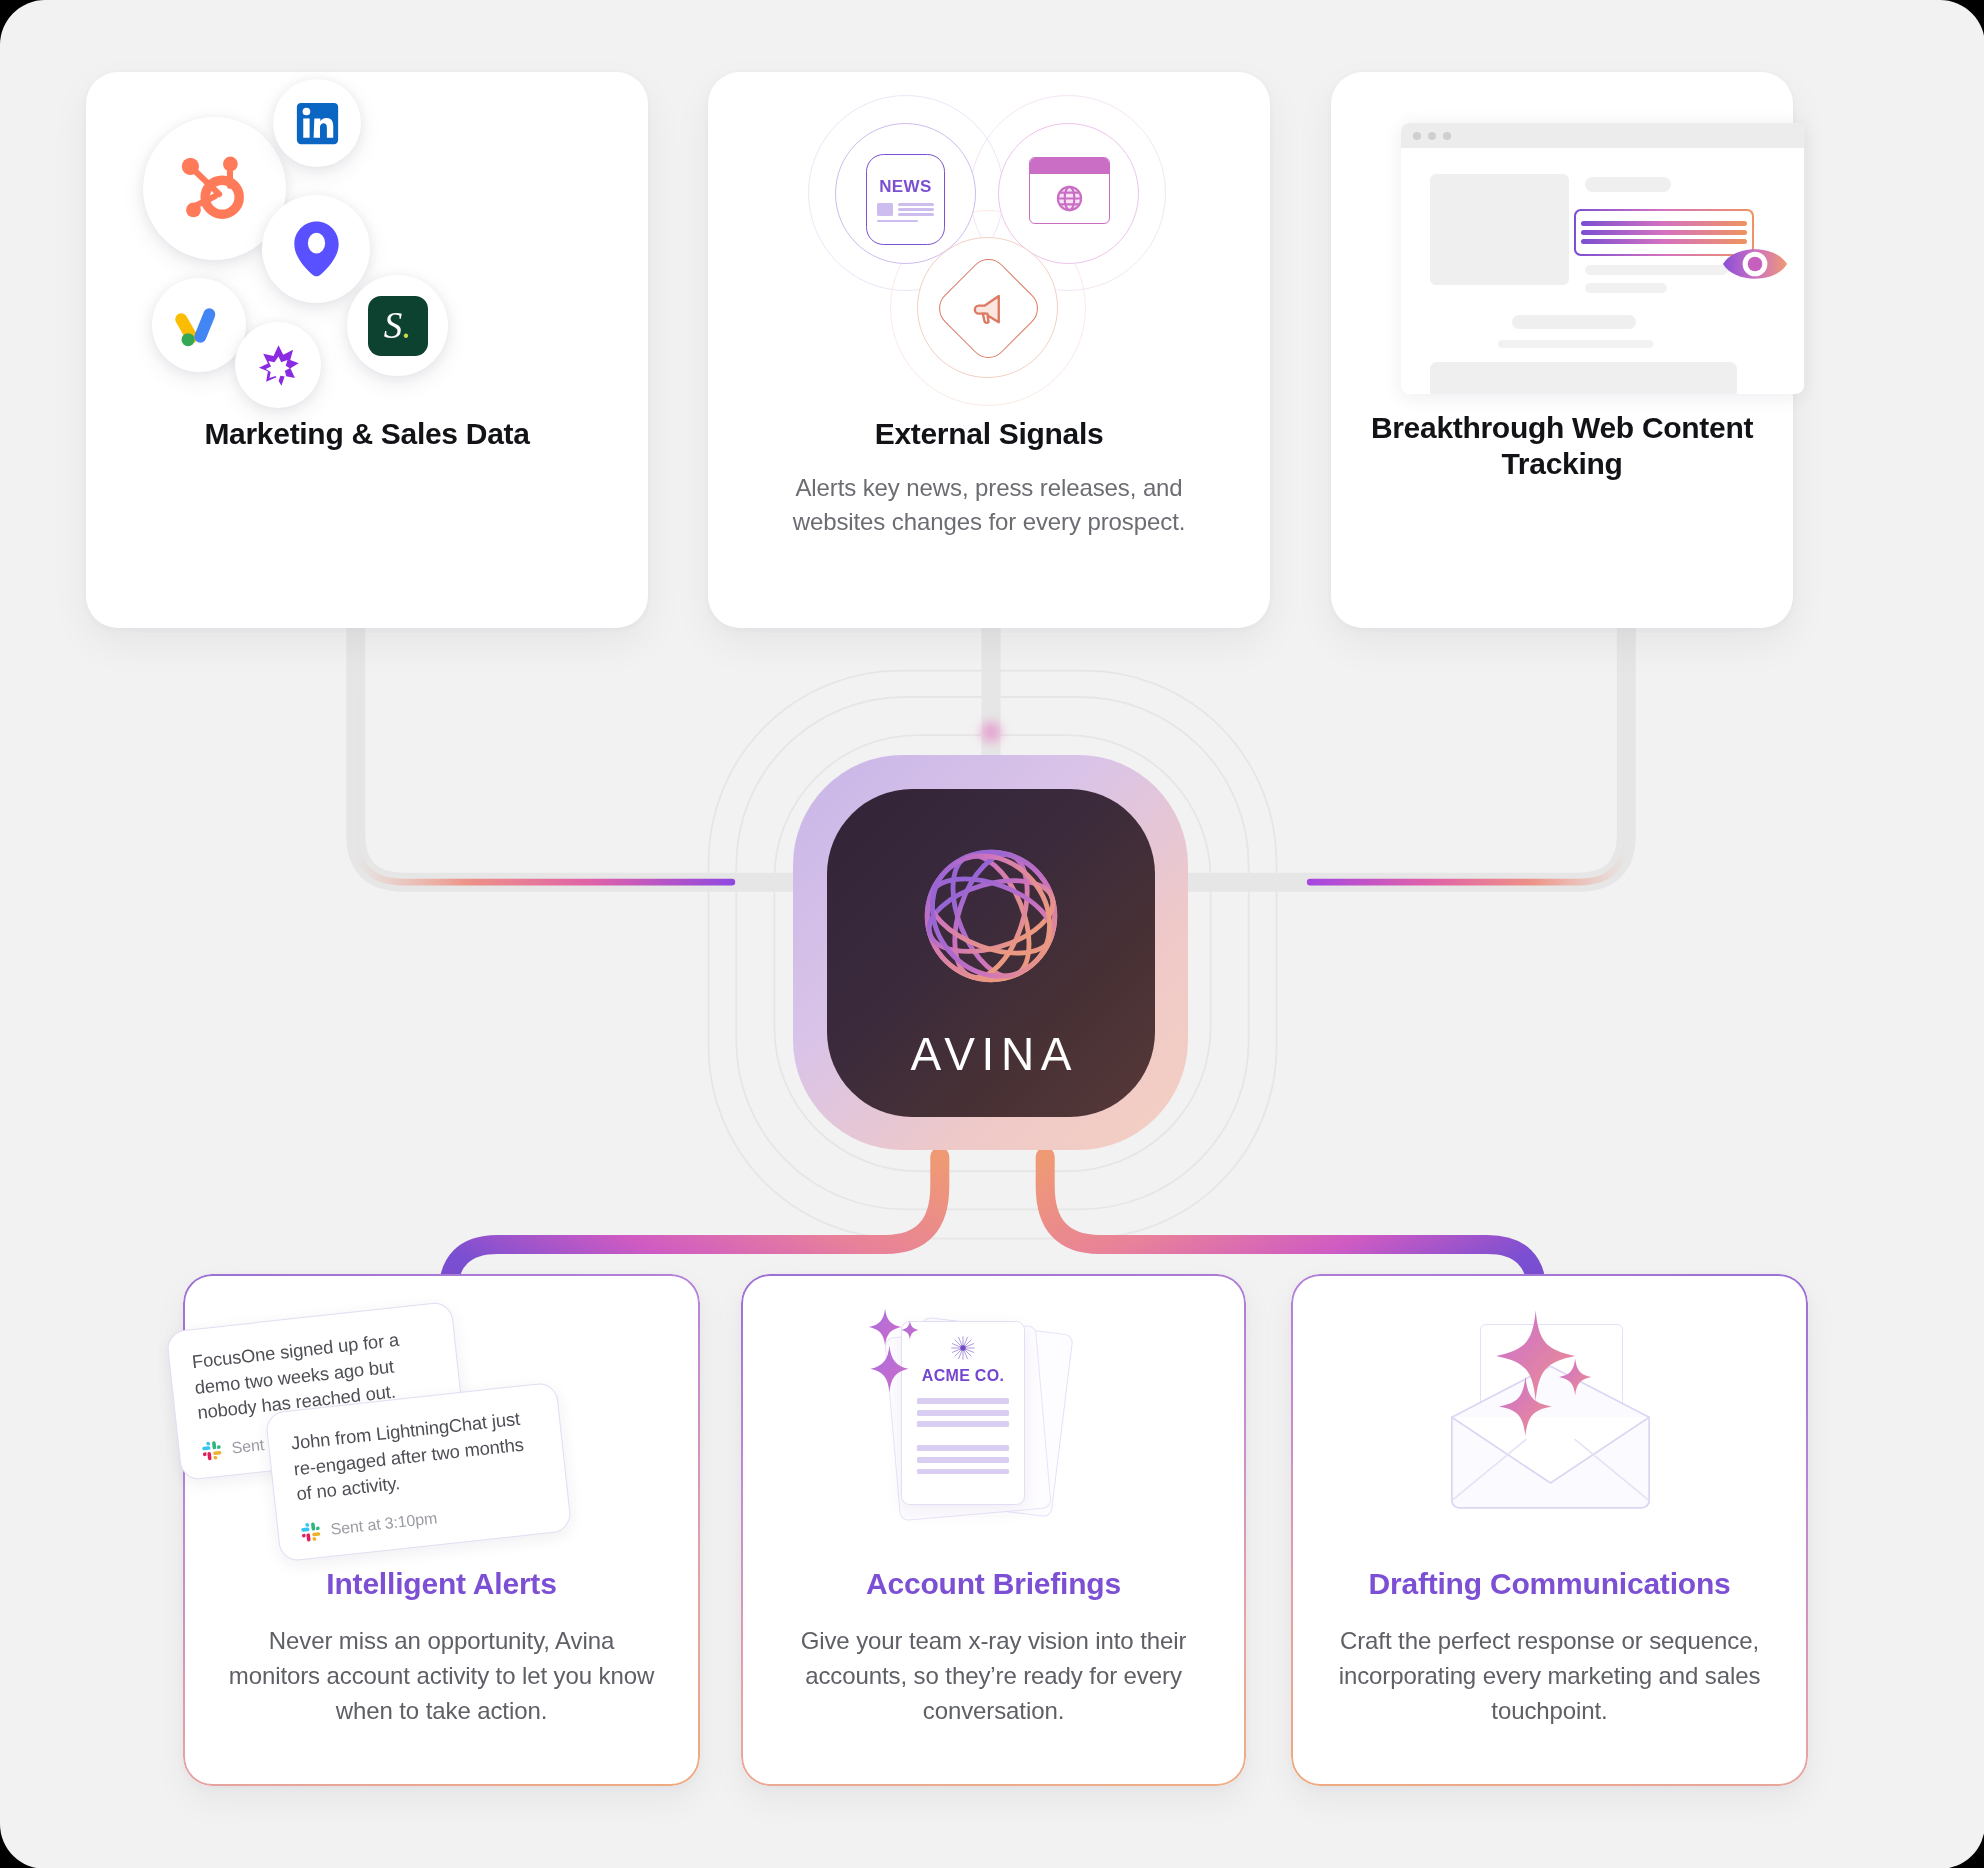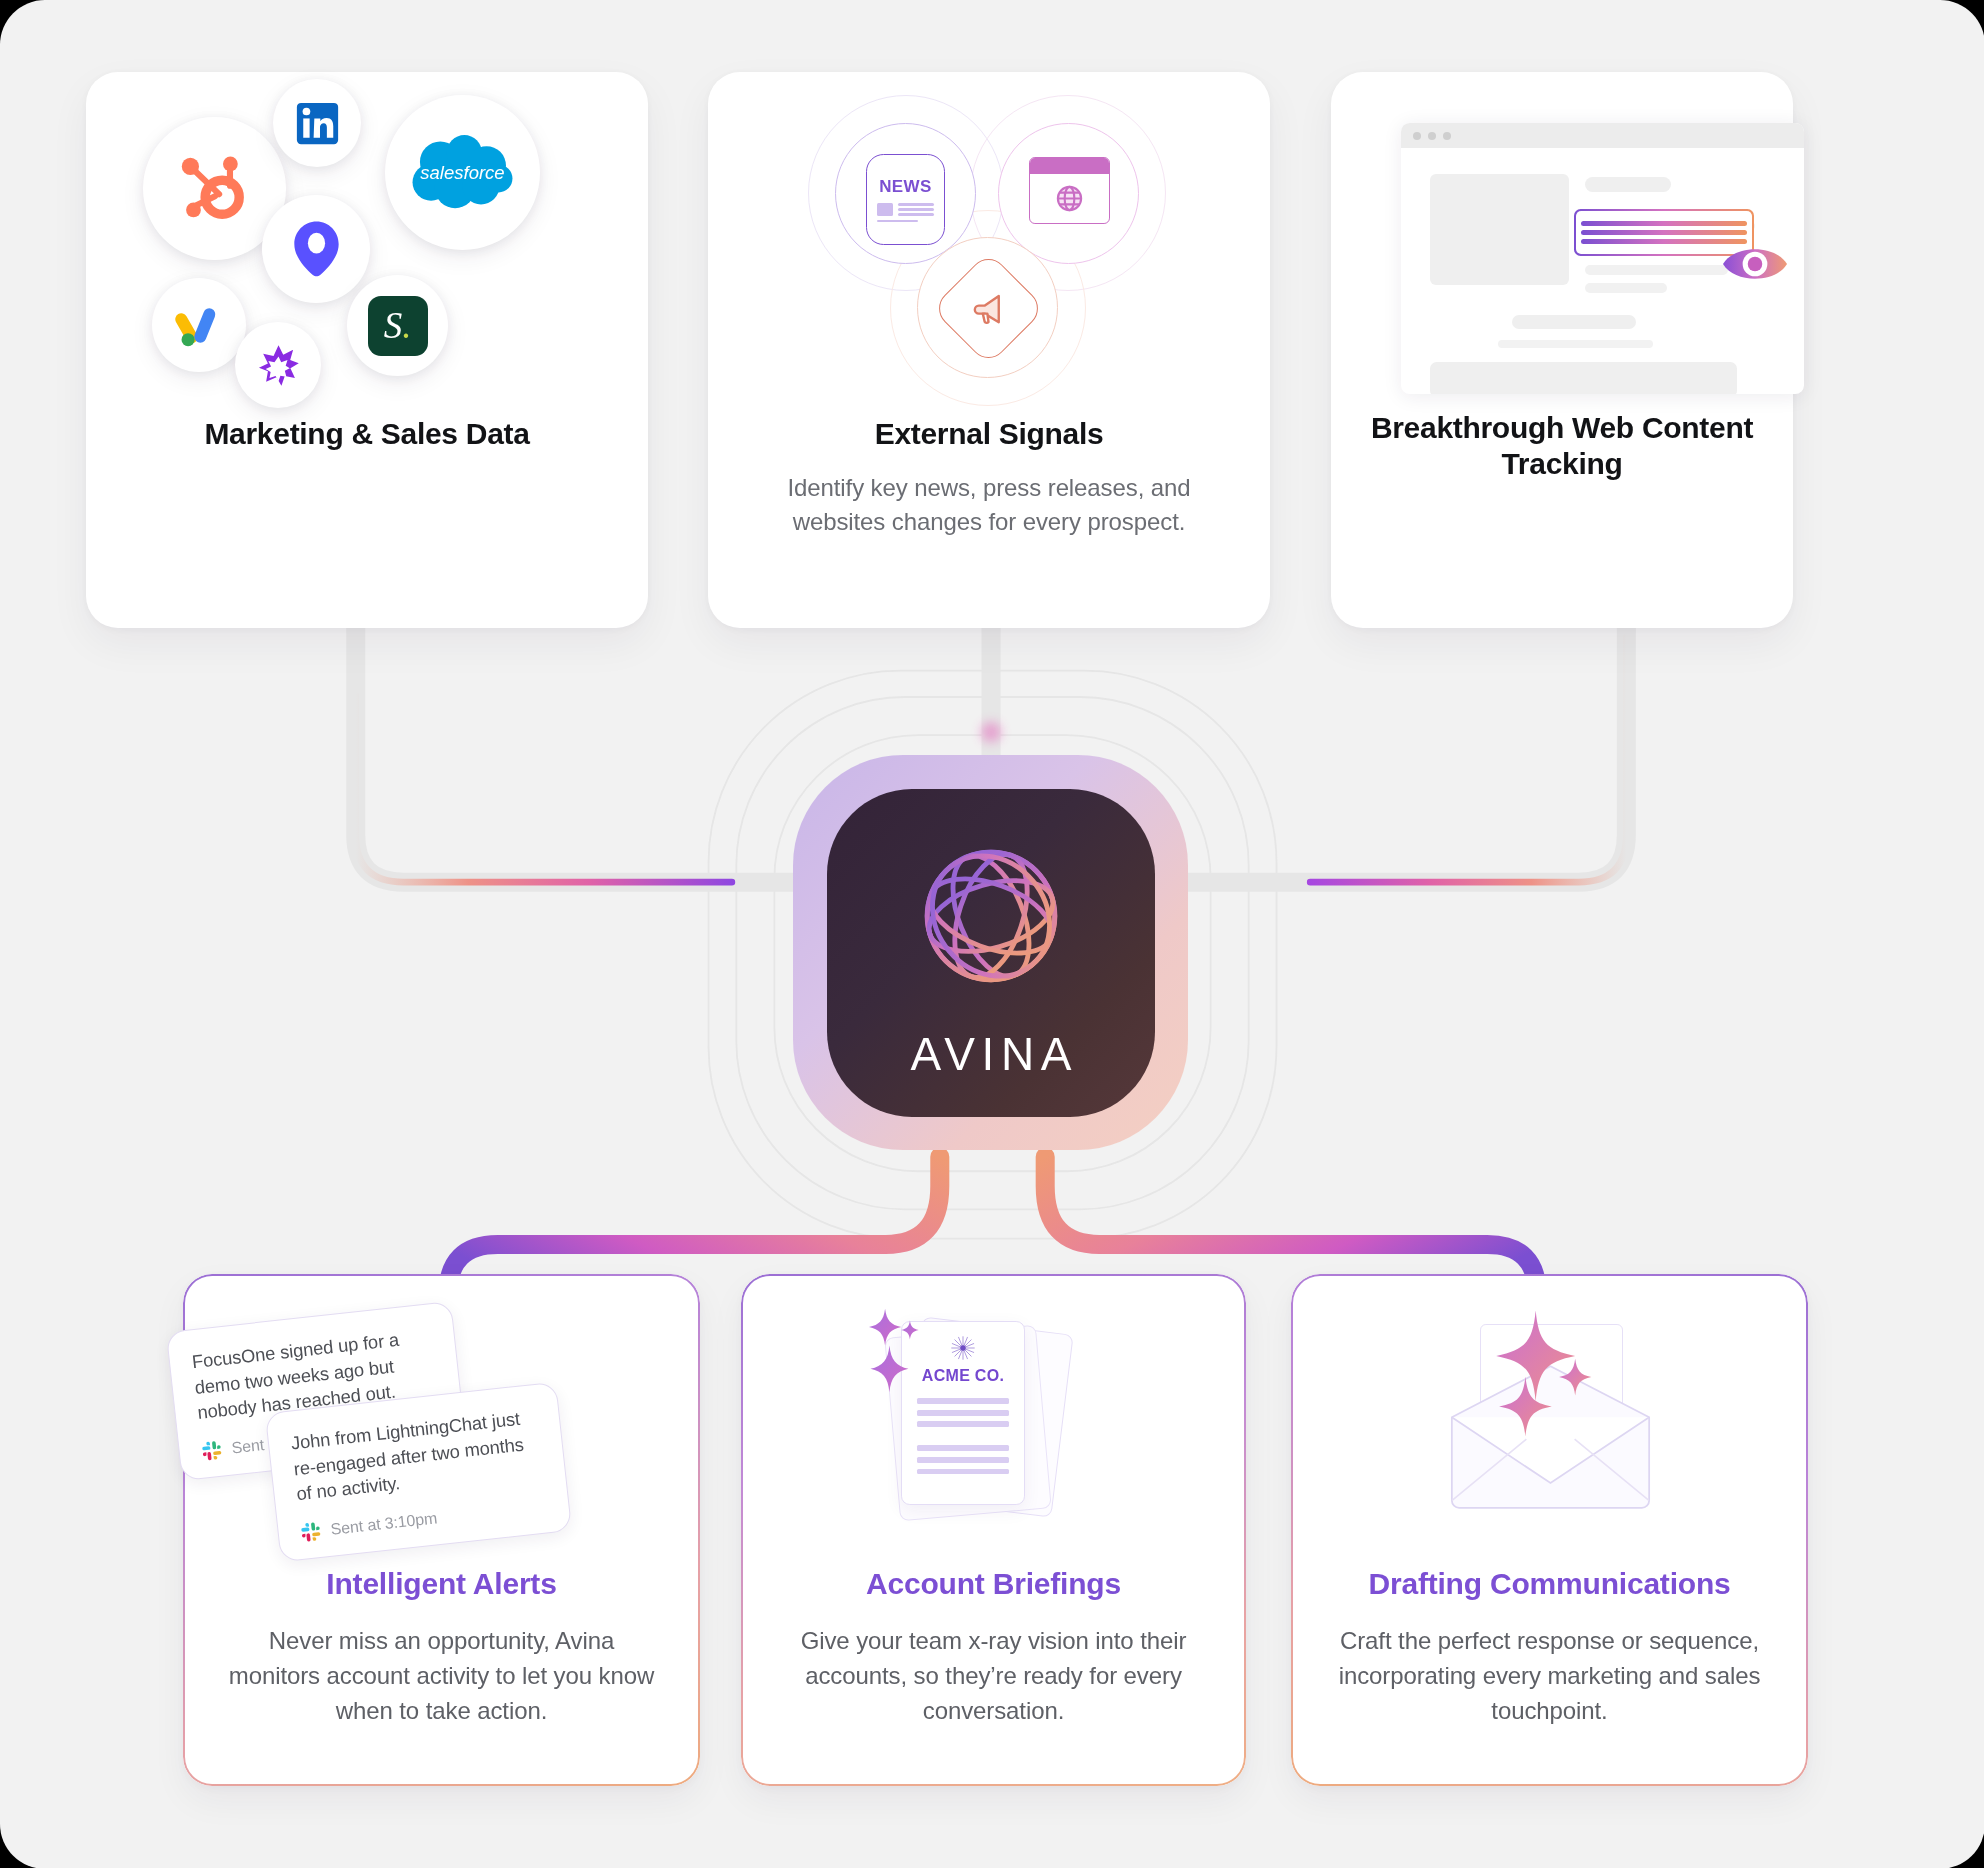--- a/index.html
+++ b/index.html
@@ -211,34 +211,20 @@
 
       <div class="bub" style="left:187px; top:7.3px; width:88px; height:88px;">
         <svg width="45" height="45" viewBox="0 0 24 24">
           <rect x="1" y="1" width="22" height="22" rx="2.2" fill="#0a66c2"></rect>
           <rect x="4.4" y="9.3" width="3.4" height="10.3" fill="#fff"></rect>
           <circle cx="6.1" cy="5.6" r="2.05" fill="#fff"></circle>
           <path d="M10.3 9.3h3.2v1.5c.5-.95 1.7-1.8 3.3-1.8 2.6 0 3.6 1.7 3.6 4.4v6.2h-3.4v-5.5c0-1.4-.5-2.3-1.7-2.3-1 0-1.6.7-1.85 1.4-.1.25-.12.6-.12.95v5.45h-3.4z" fill="#fff"></path>
         </svg>
       </div>
 
-      <div class="bub" style="left:299px; top:23.4px; width:155px; height:155px;">
-        <svg width="111" height="82" viewBox="0 0 120 84">
-          <g fill="#00a1e0">
-            <circle cx="36" cy="30" r="22"></circle>
-              <circle cx="62" cy="20" r="19"></circle>
-            <circle cx="86" cy="34" r="21"></circle>
-              <circle cx="26" cy="52" r="20"></circle>
-            <circle cx="52" cy="58" r="22"></circle>
-              <circle cx="80" cy="56" r="20"></circle>
-            <circle cx="99" cy="48" r="15"></circle>
-          </g>
-          <text x="60" y="48" font-family="'Liberation Sans',sans-serif" font-size="20" font-style="italic" font-weight="400" fill="#fff" text-anchor="middle">salesforce</text>
-        </svg>
-      </div>
 
       <div class="bub" style="left:176px; top:123px; width:108px; height:108px;">
         <svg width="53" height="60" viewBox="0 0 40 46">
           <path d="M20 2C10.6 2 3 9.7 3 19.3c0 9.4 7.9 18.1 14.2 23.6 1.6 1.4 4 1.4 5.6 0C29.1 37.4 37 28.7 37 19.3 37 9.7 29.4 2 20 2z" fill="#5951ff"></path>
           <ellipse cx="20" cy="18.5" rx="6.6" ry="8" fill="#fff"></ellipse>
         </svg>
       </div>
 
       <div class="bub" style="left:66px; top:206px; width:94px; height:94px;">
         <svg width="48" height="48" viewBox="0 0 44 44">
@@ -306,21 +292,21 @@
         <div style="transform:rotate(-45deg); width:100%; height:100%; display:flex; align-items:center; justify-content:center;">
           <svg width="41" height="41" viewBox="0 0 36 36">
             <path d="M27 7 L14.5 15.5 L9.5 15.5 A3.5 3.5 0 0 0 9.5 22.5 L14.5 22.5 L27 30 Z" fill="#fbe6e0" stroke="#dd7a63" stroke-width="2.1" stroke-linejoin="round"></path>
             <path d="M13 22.5 L14.6 29.5 A2 2 0 0 0 18 29.8 L17 22.5 Z" fill="#fff" stroke="#dd7a63" stroke-width="2.1" stroke-linejoin="round"></path>
           </svg>
         </div>
       </div>
     </div>
 
     <div class="card-title">External Signals</div>
-    <div class="card-desc">Identify key news, press releases, and websites changes for every prospect.</div>
+    <div class="card-desc">Alerts key news, press releases, and websites changes for every prospect.</div>
   </div>
 
   <div class="top-card tc3">
     <div class="card-art">
       <div style="position:absolute;left:70px;top:51px;width:403px;height:271px;background:#fff;border-radius:8.8px;box-shadow:0 2.9px 19px rgba(40,30,60,.08);overflow:hidden;">
         <div style="height:25px;background:#ececec;display:flex;align-items:center;gap:6.6px;padding-left:12.4px;">
           <span style="width:8px;height:8px;border-radius:50%;background:#cfcfcf;"></span>
           <span style="width:8px;height:8px;border-radius:50%;background:#cfcfcf;"></span>
           <span style="width:8px;height:8px;border-radius:50%;background:#cfcfcf;"></span>
         </div>

